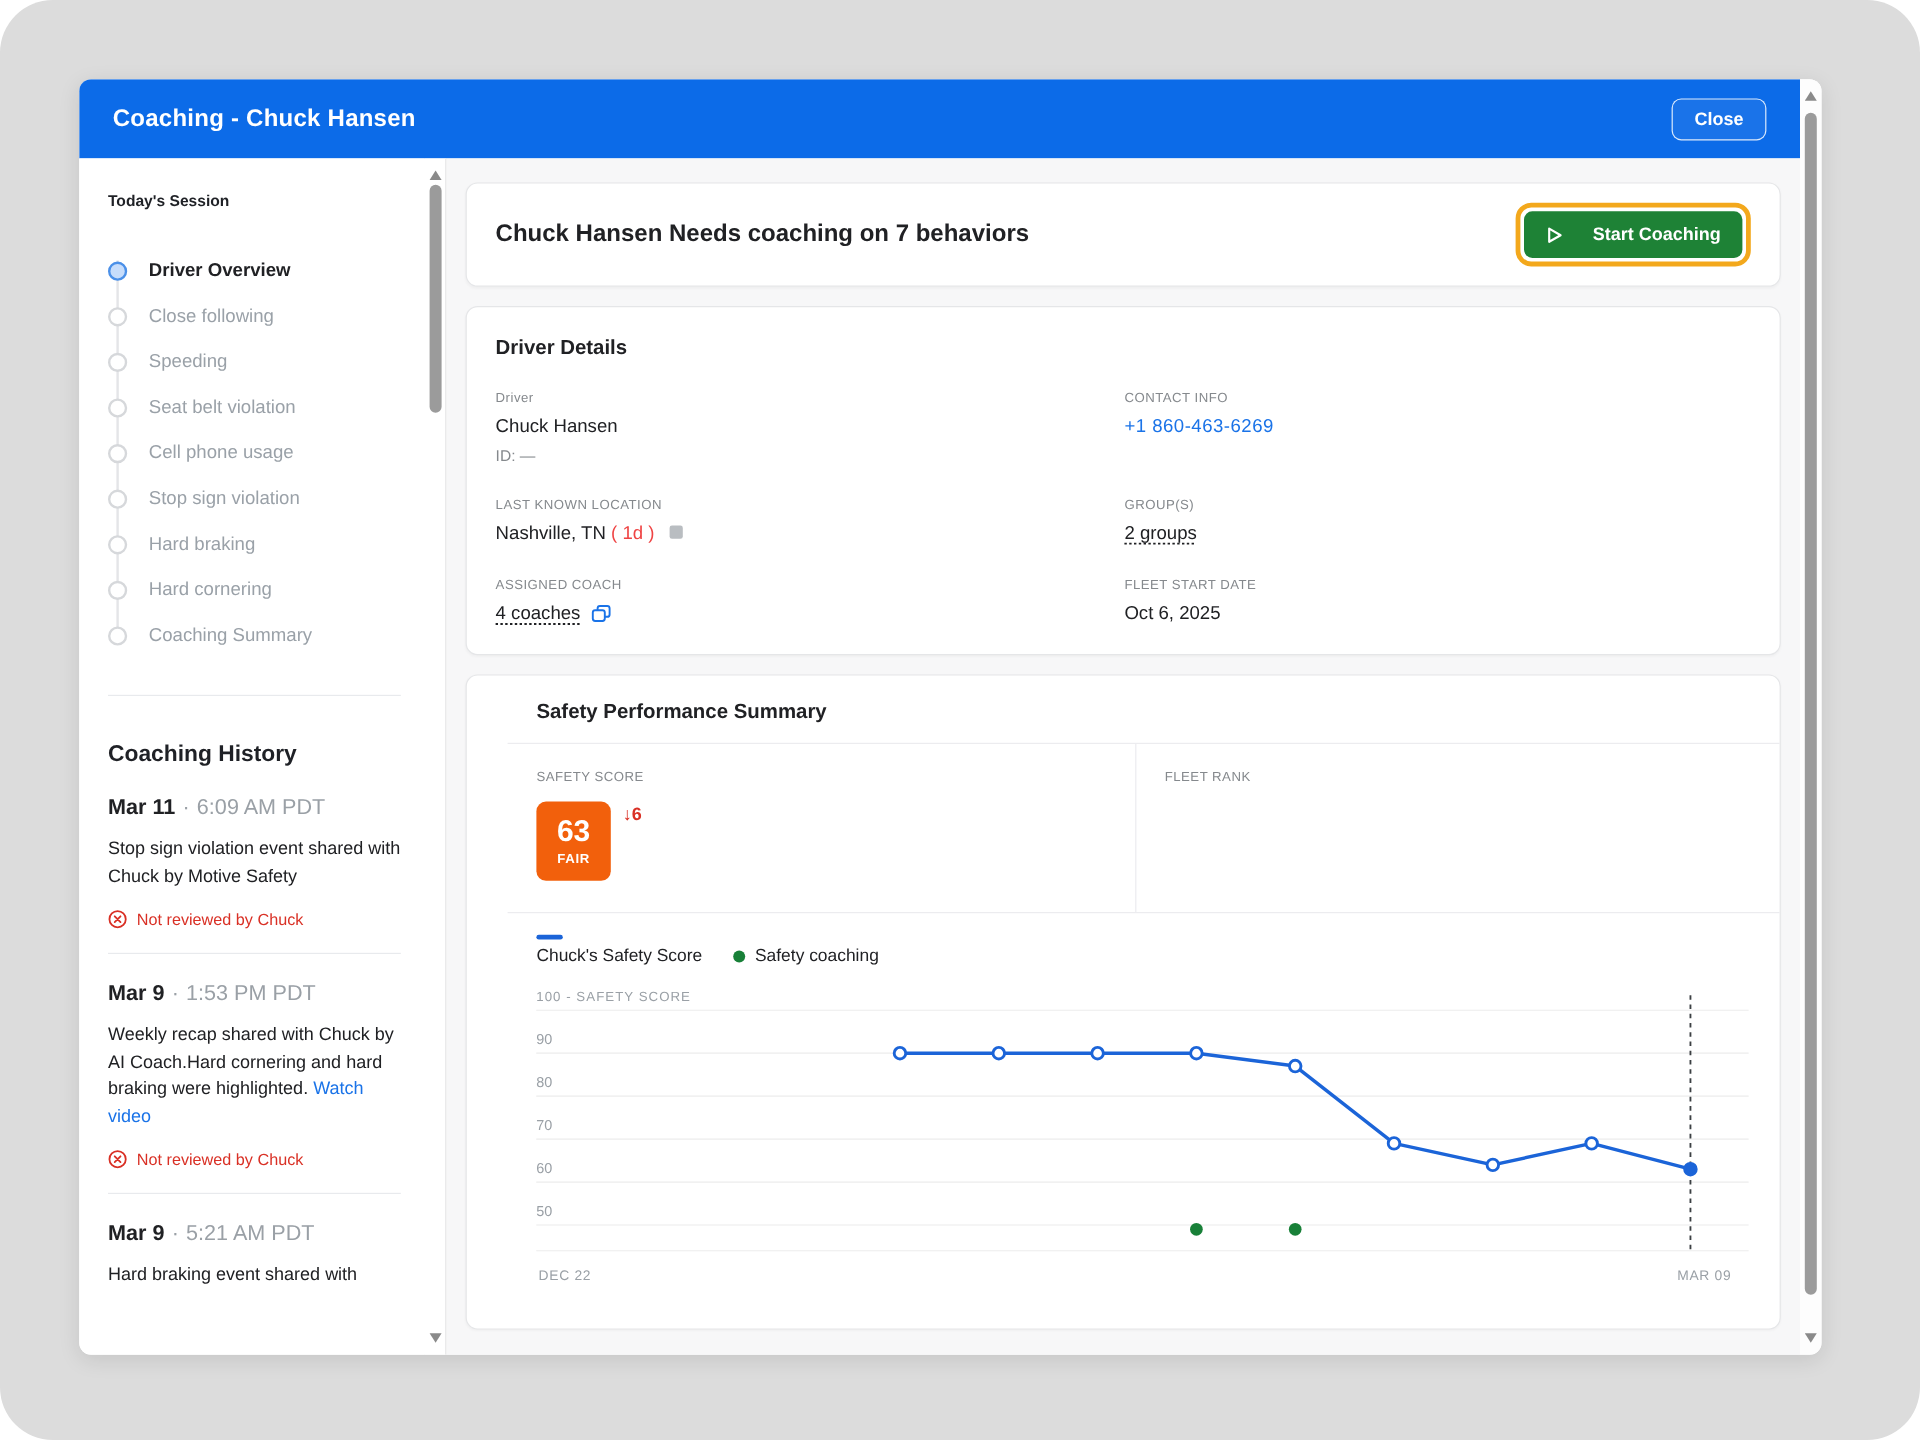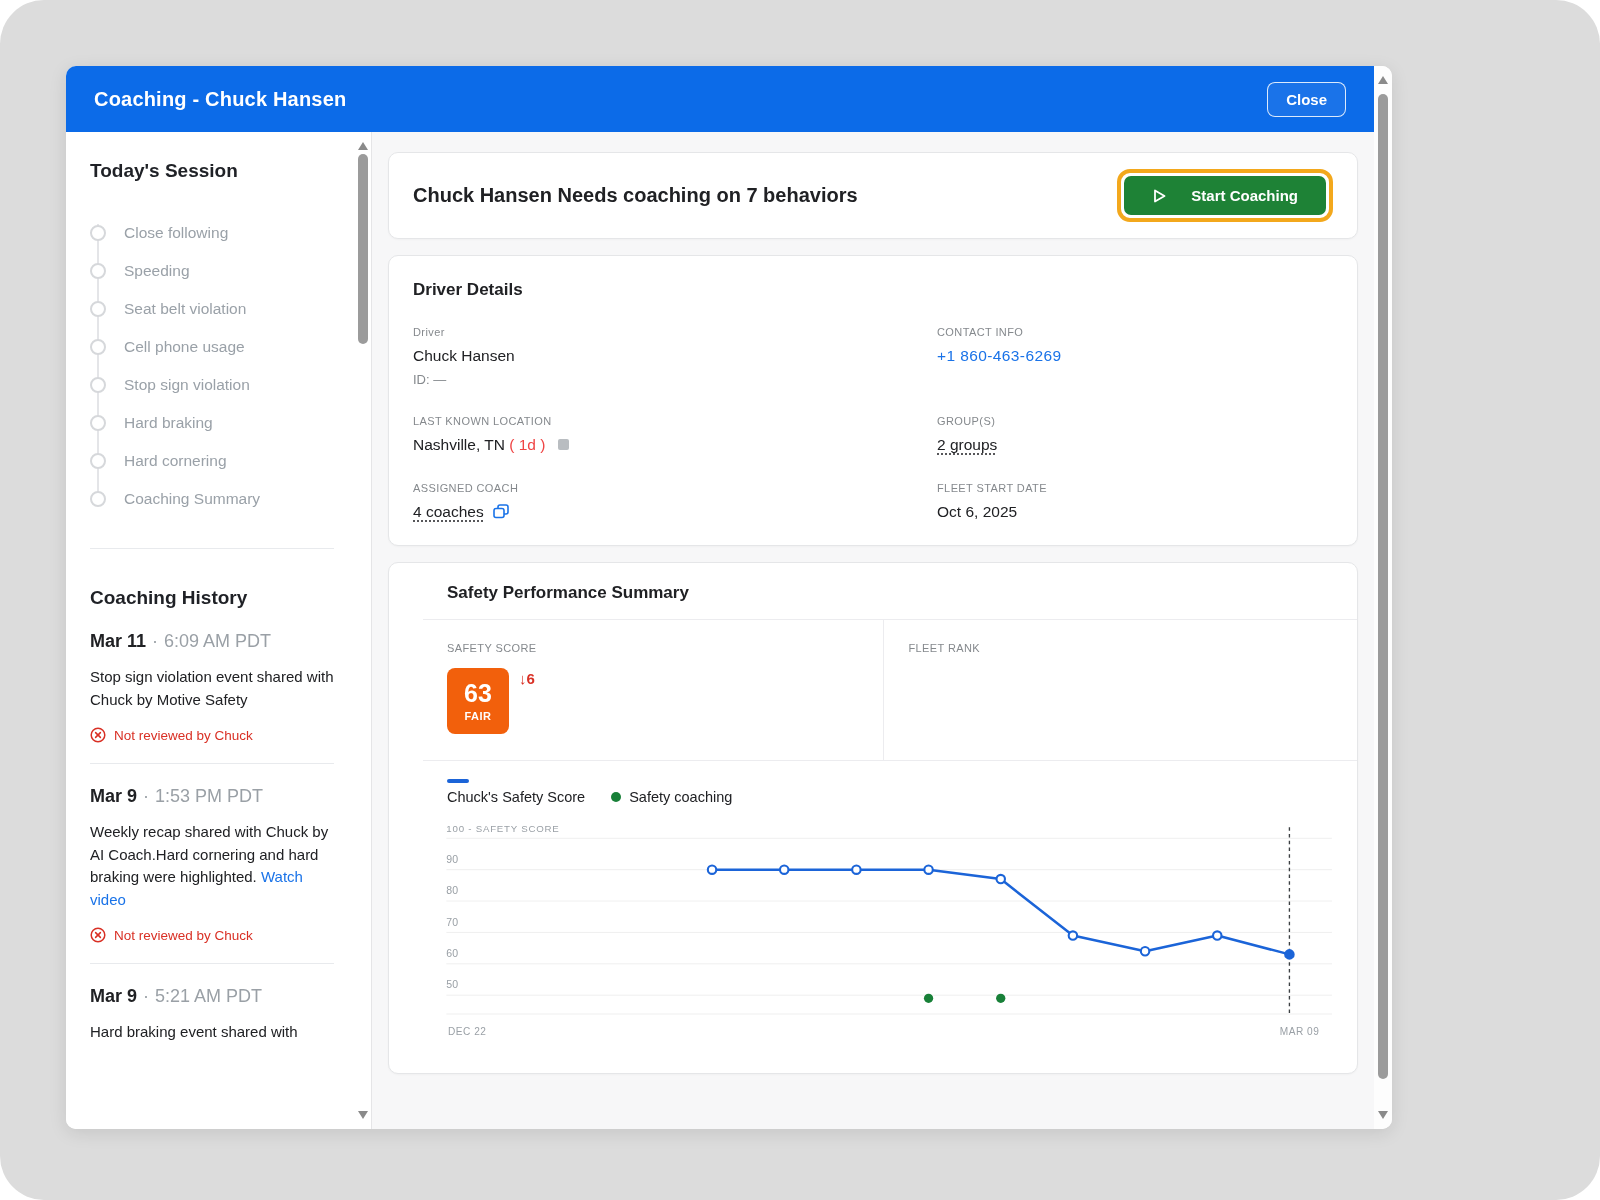--- a/index.html
+++ b/index.html
@@ -2,38 +2,38 @@
 <html style="--header-blue: #0c6be8; --button-green: #1e8236; --highlight-ring: #f3a81c; --score-orange: #f2600c; --alert-red: #d93025; --link-blue: #1a73e8; --line-blue: #1b64d8; --coaching-green: #188038;"><head>
 <meta charset="utf-8">
 <style>
   * { margin:0; padding:0; box-sizing:border-box; }
   html,body { width:1600px; height:1200px; background:#ffffff; font-family:"Liberation Sans", sans-serif; }
   body { position:relative; overflow:hidden; }
 
   .app-bg { position:absolute; inset:0; background:#dcdcdc; border-radius:44px; }
 
   
-  .modal { position:absolute; left:66px; top:66px; width:1326px; height:1063px;
+  .modal { position:absolute; left:66px; top:66px; width:1452px; height:1063px;
            background:#fff; border-radius:10px; overflow:hidden; display:flex;
            box-shadow:0 4px 18px rgba(0,0,0,.10); }
   .modal-main-col { flex:1; display:flex; flex-direction:column; min-width:0; }
 
   
   .titlebar { height:66px; flex:none; background:var(--header-blue,#0c6be8); display:flex;
               align-items:center; padding:0 28px; }
   .titlebar h1 { color:#fff; font-size:20px; font-weight:700; letter-spacing:.2px; }
   .close-btn { margin-left:auto; color:#fff; font-size:15px; font-weight:700;
                background:rgba(255,255,255,.06); border:1.5px solid rgba(255,255,255,.85);
                border-radius:8px; padding:8px 18px; cursor:pointer; }
 
   .content-row { flex:1; display:flex; min-height:0; }
 
   
   .sidebar { width:288px; flex:none; background:#fff; padding:28px 20px 0 24px; overflow:hidden; }
-  .side-title { font-size:19px; font-weight:700; color:#1f2126; }
+  .side-title { font-size:13px; font-weight:700; color:#1f2126; }
   .steps { position:relative; margin-top:32px; }
   .steps::before { content:""; position:absolute; left:7px; top:10px; bottom:12px; width:2px; background:#e4e5e8; }
   .step { position:relative; display:flex; align-items:center; min-height:38px; cursor:pointer; }
   .step-dot { position:relative; z-index:1; width:16px; height:16px; border-radius:50%;
               background:#fff; border:2px solid #d6d8db; flex:none; }
   .step.active .step-dot { background:#c7ddfb; border-color:#4b90e8; }
   .step-label { margin-left:18px; font-size:15.5px; color:#9aa1a8; }
   .step.active .step-label { color:#202124; font-weight:700; }
 
   .side-divider { border:none; border-top:1px solid #e8eaed; margin:30px 0 0; }
@@ -63,21 +63,21 @@
   .main { flex:1; min-width:0; background:#f7f7f8; padding:20px 16px 0; overflow:hidden; }
   .card { background:#fff; border:1px solid #e5e6e8; border-radius:10px; box-shadow:0 1px 2px rgba(0,0,0,.03);
           margin-bottom:16px;padding-left:34px; }
 
   
   .banner { display:flex; align-items:center; padding:16px 24px; min-height:78px; }
   .banner h2 { font-size:20px; font-weight:700; color:#202124; }
   .ring { margin-left:auto; border:4px solid var(--highlight-ring,#f3a81c); border-radius:13px; padding:3px; background:#fff; }
   .start-btn { display:flex; align-items:center; gap:24px; background:var(--button-green,#1e8236);
                color:#fff; font-size:15px; font-weight:700; border:none; border-radius:7px;
-               padding:11px 28px; cursor:pointer; font-family:inherit; }
+               padding:11px 18px; cursor:pointer; font-family:inherit; }
 
   
   .dd { padding:24px; }
   .card-h { font-size:17px; font-weight:700; color:#202124; }
   .dd-grid { margin-top:26px; display:grid; grid-template-columns: 524px 1fr; row-gap:28px; }
   .fld-label { font-size:11px; letter-spacing:.4px; color:#85898d; margin-bottom:9px; }
   .fld-label.caps { text-transform:uppercase; }
   .fld-value { font-size:15.5px; color:#202124; }
   .fld-sub { font-size:13px; color:#85898d; margin-top:7px; }
   .phone { color:var(--link-blue,#1a73e8); letter-spacing:.4px; cursor:pointer; }
@@ -127,20 +127,24 @@
     <div class="titlebar">
       <h1>Coaching - Chuck Hansen</h1>
       <button class="close-btn">Close</button>
     </div>
 
     <div class="content-row">
 
       <div class="sidebar">
         <div class="side-title">Today's Session</div>
         <div class="steps" id="steps">
+  <div class="step active">
+    <span class="step-dot"></span>
+    <span class="step-label">Driver Overview</span>
+  </div>
 
   <div class="step">
     <span class="step-dot"></span>
     <span class="step-label">Close following</span>
   </div>
 
   <div class="step">
     <span class="step-dot"></span>
     <span class="step-label">Speeding</span>
   </div>

